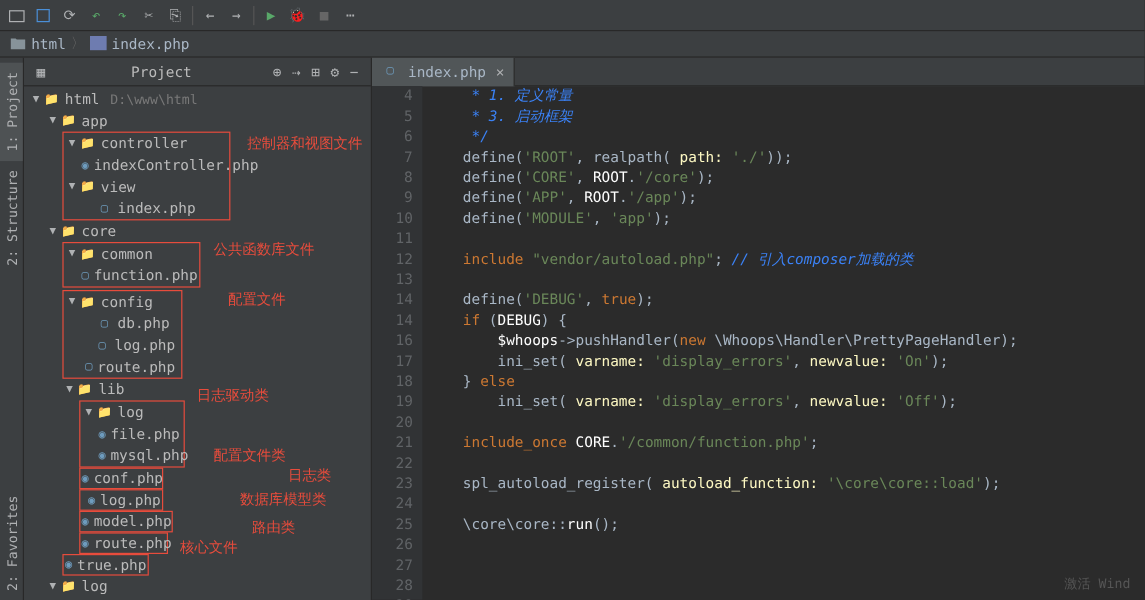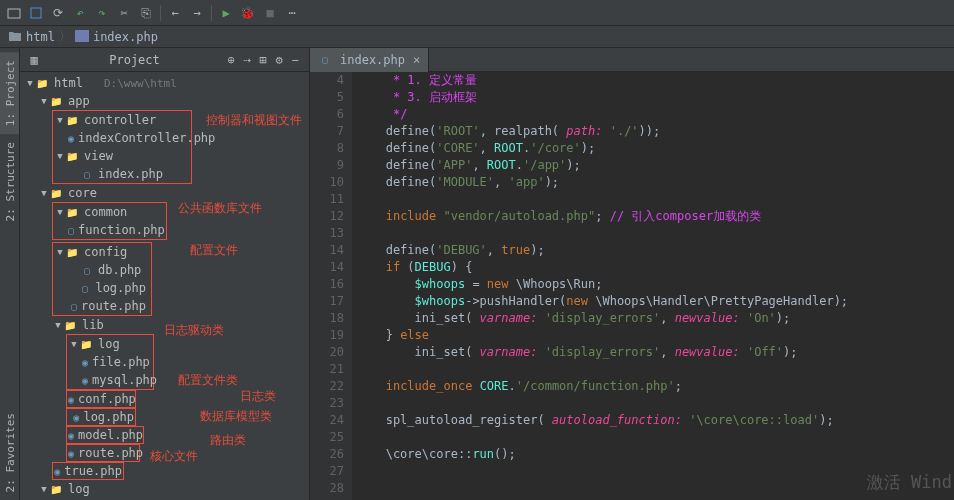--- a/index.html
+++ b/index.html
@@ -17,37 +17,37 @@
 .panel-header{height:24px;display:flex;align-items:center;padding:0 6px;border-bottom:1px solid #282828}
 .panel-header .title{flex:1;color:#bbb}
 .panel-header span{width:16px;text-align:center;color:#afb1b3;cursor:pointer}
 .tree{flex:1;overflow:auto;padding:2px 0}
 .tree-node{display:flex;align-items:center;height:18px;padding-right:4px;cursor:pointer;white-space:nowrap}
 .arrow{width:12px;text-align:center;color:#afb1b3;font-size:9px}
 .file-icon{width:14px;height:14px;margin-right:4px;display:inline-flex;align-items:center;justify-content:center;font-size:10px}
 .icon-folder{color:#87939a}
 .icon-php{color:#6e9cbe}
 .tree-label{color:#bbb}
-.tree-note{color:#787878;margin-left:21px;font-size:11px}
+.tree-note{color:#787878;margin-left:9px;font-size:11px}
 .red-box{border:1px solid #e74c3c;padding:0 1px}
 .annotation{color:#e74c3c;position:absolute;font-size:12px;font-family:SimSun,sans-serif}
 .editor-area{flex:1;display:flex;flex-direction:column;background:#2b2b2b}
 .editor-tabs{height:24px;background:#3c3f41;border-bottom:1px solid #282828;display:flex;align-items:center}
 .editor-tab{height:24px;display:flex;align-items:center;padding:0 8px;background:#515658;border-right:1px solid #282828;gap:4px}
 .close-x{color:#afb1b3;cursor:pointer;margin-left:4px}
 .code-area{flex:1;display:flex;overflow:auto}
 .gutter{width:42px;background:#313335;text-align:right;color:#606366;padding:0 8px 0 0;user-select:none}
 .gutter div{height:17px;line-height:17px}
 .code{flex:1;padding-left:12px}
 .code-line{height:17px;line-height:17px;white-space:pre}
-.c-comment{color:#d946ef;}
+.c-comment{color:#3b82f6;font-style:italic}
 .c-keyword{color:#cc7832}
 .c-string{color:#6a8759}
-.c-var{color:#5eead4}
-.c-hint{color:#ec4899;font-style:italic}
+.c-var{color:#ffffff}
+.c-hint{color:#fef9c3;}
 .c-open{color:#a9b7c6}
 .proj-wrap{position:relative}
 svg{display:block}
 </style>
 </head>
 <body>
 
 <div class="toolbar">
   <span>
       <svg width="14" height="14">
@@ -296,28 +296,27 @@
           <div class="code-line">    <span class="c-comment">*/</span></div>
           <div class="code-line">   <span class="c-open">define(</span><span class="c-string">'ROOT'</span>, realpath( <span class="c-hint">path:</span> <span class="c-string">'./'</span>));</div>
           <div class="code-line">   define(<span class="c-string">'CORE'</span>, <span class="c-var">ROOT</span>.<span class="c-string">'/core'</span>);</div>
           <div class="code-line">   define(<span class="c-string">'APP'</span>, <span class="c-var">ROOT</span>.<span class="c-string">'/app'</span>);</div>
           <div class="code-line">   define(<span class="c-string">'MODULE'</span>, <span class="c-string">'app'</span>);</div>
           <div class="code-line"></div>
           <div class="code-line">   <span class="c-keyword">include</span> <span class="c-string">"vendor/autoload.php"</span>; <span class="c-comment">// 引入composer加载的类</span></div>
           <div class="code-line"></div>
           <div class="code-line">   define(<span class="c-string">'DEBUG'</span>, <span class="c-keyword">true</span>);</div>
           <div class="code-line">   <span class="c-keyword">if</span> (<span class="c-var">DEBUG</span>) {</div>
-          <div class="code-line">       <span class="c-var">$whoops</span> = <span class="c-keyword">new</span> \Whoops\Run;</div>
           <div class="code-line">       <span class="c-var">$whoops</span>-&gt;pushHandler(<span class="c-keyword">new</span> \Whoops\Handler\PrettyPageHandler);</div>
           <div class="code-line">       ini_set( <span class="c-hint">varname:</span> <span class="c-string">'display_errors'</span>, <span class="c-hint">newvalue:</span> <span class="c-string">'On'</span>);</div>
           <div class="code-line">   } <span class="c-keyword">else</span></div>
           <div class="code-line">       ini_set( <span class="c-hint">varname:</span> <span class="c-string">'display_errors'</span>, <span class="c-hint">newvalue:</span> <span class="c-string">'Off'</span>);</div>
           <div class="code-line"></div>
           <div class="code-line">   <span class="c-keyword">include_once</span> <span class="c-var">CORE</span>.<span class="c-string">'/common/function.php'</span>;</div>
           <div class="code-line"></div>
           <div class="code-line">   spl_autoload_register( <span class="c-hint">autoload_function:</span> <span class="c-string">'\core\core::load'</span>);</div>
           <div class="code-line"></div>
           <div class="code-line">   \core\core::<span class="c-var">run</span>();</div>
         </div>
     </div>
-    <div style="position:absolute;right:2px;bottom:6px;color:#555;font-size:17px">激活 Wind</div>
+    <div style="position:absolute;right:12px;bottom:6px;color:#555;font-size:11px">激活 Wind</div>
   </div>
 </div>
 
 </body></html>

